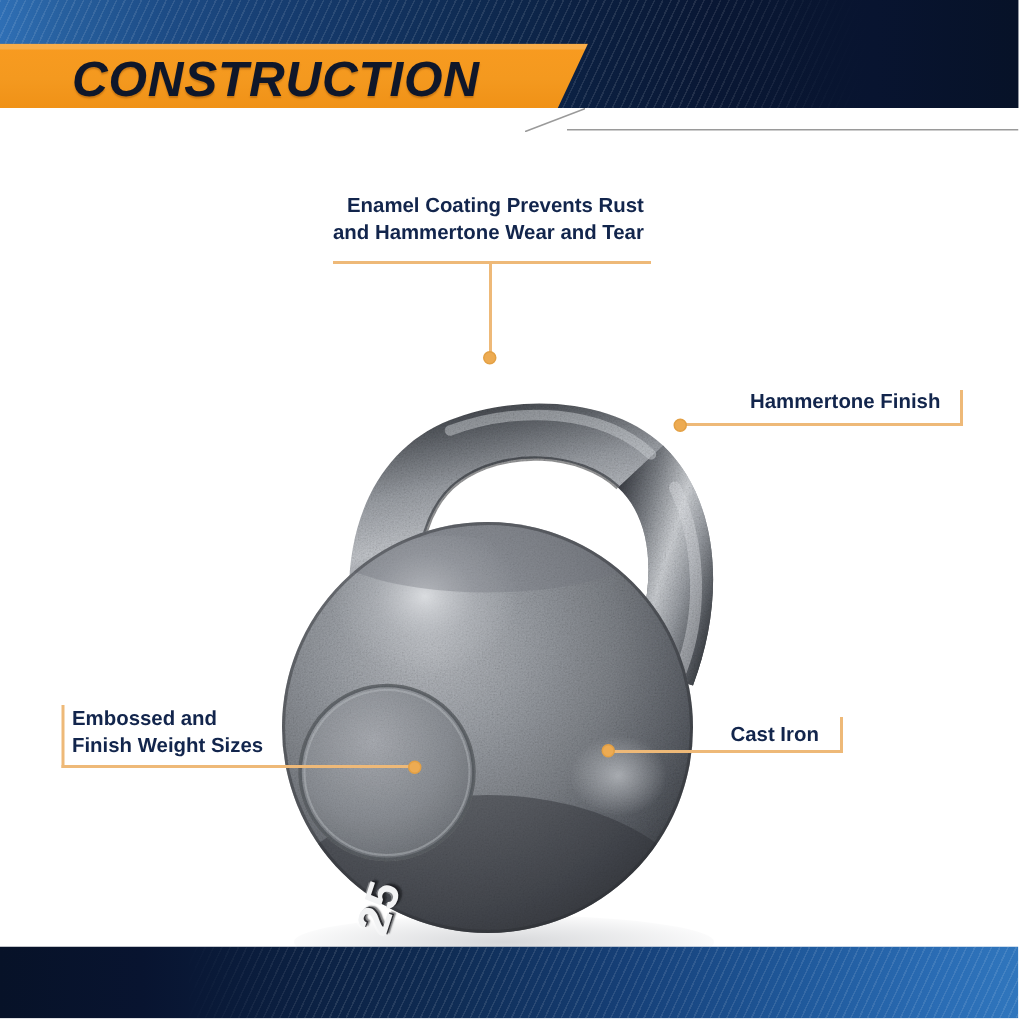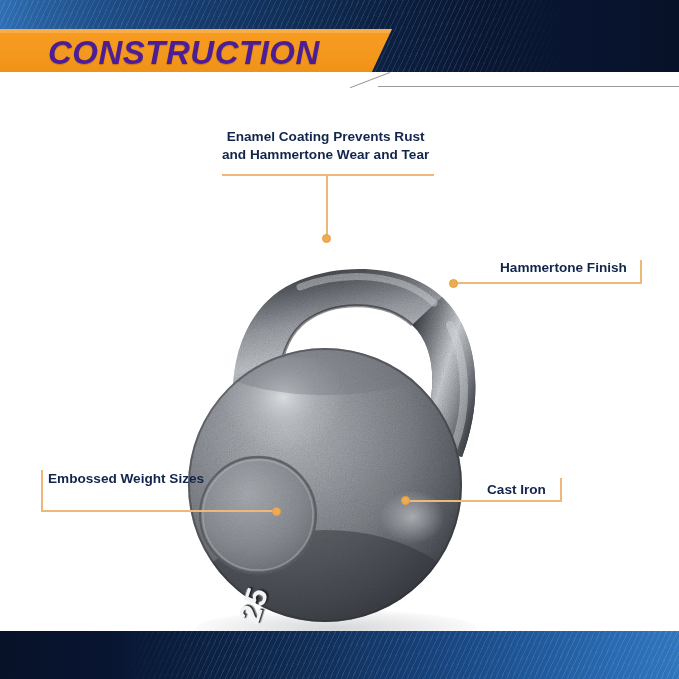--- a/index.html
+++ b/index.html
@@ -49,21 +49,21 @@
     position:absolute; left:0; top:0; right:0; height:4px;
     background:rgba(255,255,255,0.18);
   }
   #page-title {
     position:absolute; left:48px; top:29px; height:47px;
     line-height:47px;
     font-size:33px;
     font-weight:bold;
     font-style:italic;
     letter-spacing:0.5px;
-    color:#4c1d95;
+    color:#0f172a;
     white-space:nowrap;
     text-shadow:0 1px 1px rgba(120,60,0,0.35);
     text-align:right;
   }
 
   
   #header-rule {
     position:absolute; left:378px; top:86px; width:301px; height:1px;
     background:#9a9a9a;
   }
@@ -141,21 +141,21 @@
   }
   .rule-h { position:absolute; height:2px; background:#eeb978; }
   .rule-v { position:absolute; width:2px; background:#eeb978; }
   .dot {
     position:absolute; width:9px; height:9px; border-radius:50%;
     background:#edab52; border:1px solid #e3a044;
   }
 
   
   #callout-enamel { left:222px; top:128px; }
-  #callout-enamel .callout-text { text-align:center; }
+  #callout-enamel .callout-text { text-align:right; }
   #enamel-rule      { left:222px; top:174px; width:212px; }
   #enamel-leader-v  { left:326px; top:174px; height:64px; }
   #enamel-dot       { left:322px; top:234px; }
 
   
   #callout-hammer { left:500px; top:259px; }
   #hammer-rule      { left:500px; top:282px; width:142px; }
   #hammer-tick      { left:640px; top:260px; height:24px; }
   #hammer-leader-h  { left:455px; top:282px; width:47px; }
   #hammer-dot       { left:449px; top:279px; }
@@ -311,21 +311,22 @@
 
 <div class="callout" id="callout-hammer">
   <div class="callout-text">Hammertone Finish</div>
 </div>
 <div class="rule-h" id="hammer-rule"></div>
 <div class="rule-v" id="hammer-tick"></div>
 <div class="rule-h" id="hammer-leader-h"></div>
 <div class="dot" id="hammer-dot"></div>
 
 <div class="callout" id="callout-embossed">
-  <div class="callout-text">Embossed Weight Sizes</div>
+  <div class="callout-text">Embossed and</div>
+  <div class="callout-text">Finish Weight Sizes</div>
 </div>
 <div class="rule-h" id="embossed-rule"></div>
 <div class="rule-v" id="embossed-tick"></div>
 <div class="rule-h" id="embossed-leader-h"></div>
 <div class="dot" id="embossed-dot"></div>
 
 <div class="callout" id="callout-cast">
   <div class="callout-text">Cast Iron</div>
 </div>
 <div class="rule-h" id="cast-rule"></div>

